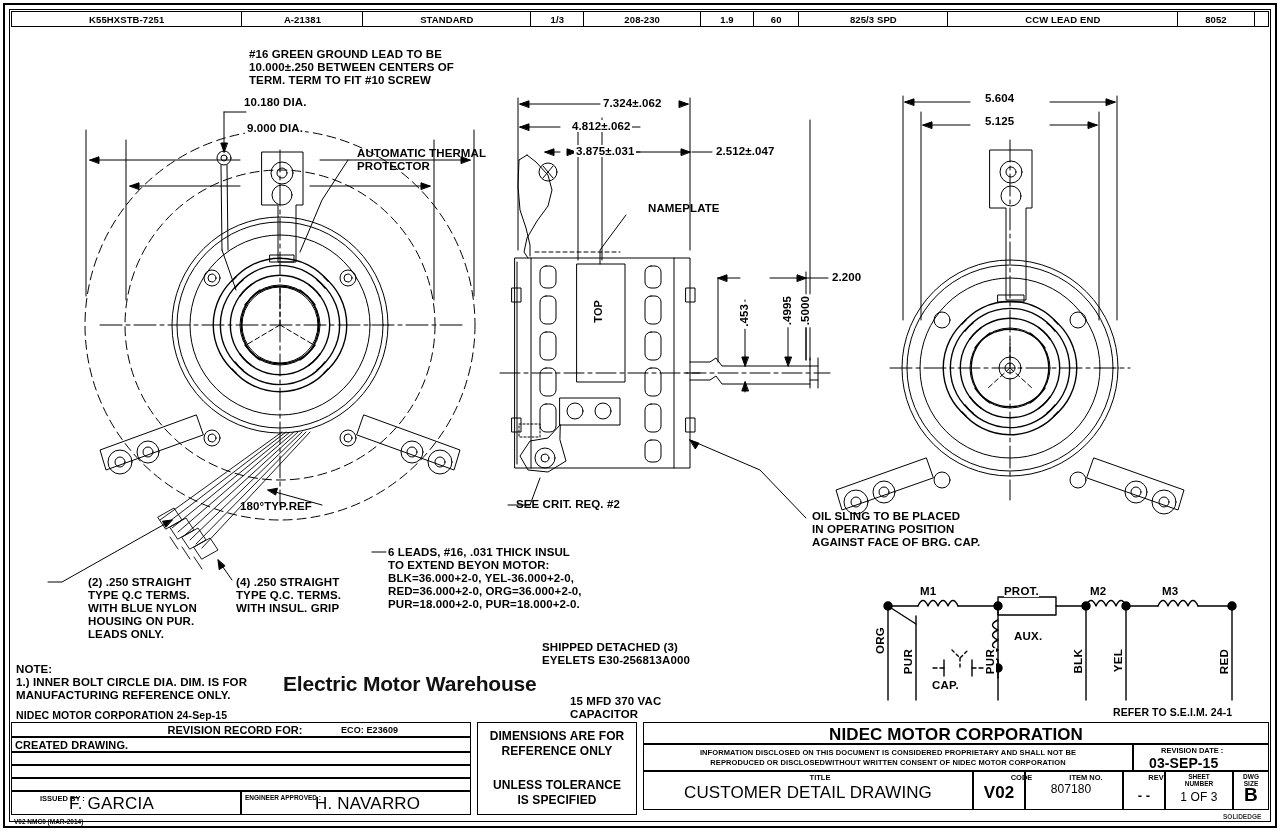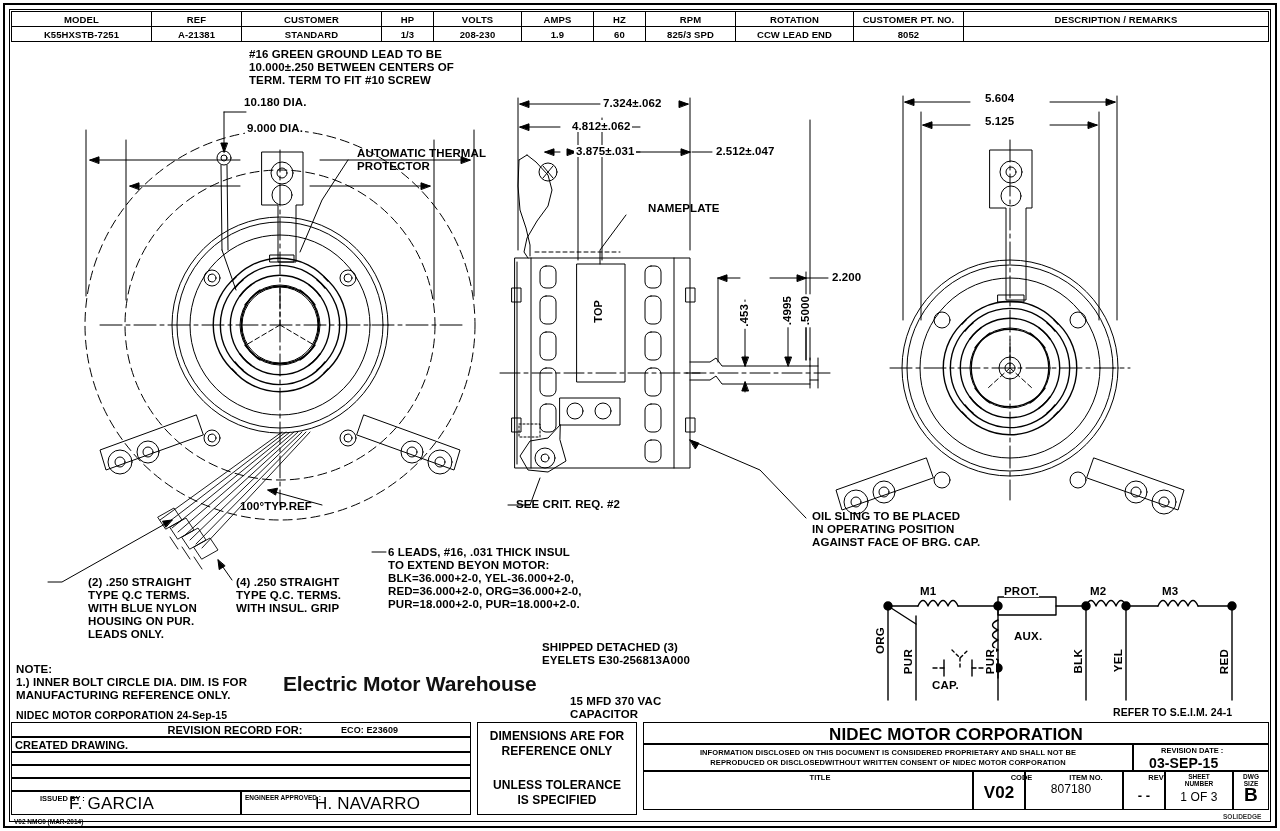--- a/index.html
+++ b/index.html
@@ -124,33 +124,20 @@
 </head>
 <body>
 
 <div id="sheet">
 
   <div id="border-outer"></div>
   <div id="border-inner"></div>
 
   <table id="header-table">
     <tbody>
-        <tr class="heads">
-      <th style="width:140px">MODEL</th>
-      <th style="width:90px">REF</th>
-      <th style="width:140px">CUSTOMER</th>
-      <th style="width:52px">HP</th>
-      <th style="width:88px">VOLTS</th>
-      <th style="width:72px">AMPS</th>
-      <th style="width:52px">HZ</th>
-      <th style="width:90px">RPM</th>
-      <th style="width:118px">ROTATION</th>
-      <th style="width:110px">CUSTOMER PT. NO.</th>
-      <th>DESCRIPTION / REMARKS</th>
-    </tr>
     <tr class="values">
       <td>K55HXSTB-7251</td>
       <td>A-21381</td>
       <td>STANDARD</td>
       <td>1/3</td>
       <td>208-230</td>
       <td>1.9</td>
       <td>60</td>
       <td>825/3 SPD</td>
       <td>CCW LEAD END</td>
@@ -514,21 +501,21 @@
 
   <div class="dim" style="left:983px; top:92px;">5.604</div>
   <div class="dim" style="left:983px; top:115px;">5.125</div>
 
   <div class="ann" style="left:648px; top:202px;">NAMEPLATE</div>
 
   <div class="ann" style="left:592px; top:300px; writing-mode:vertical-rl; transform:rotate(180deg); font-size:11px;">TOP</div>
 
   <div class="ann" style="left:516px; top:498px;">SEE CRIT. REQ. #2</div>
 
-  <div class="ann" style="left:240px; top:500px;">100°TYP.REF</div>
+  <div class="ann" style="left:240px; top:500px;">180°TYP.REF</div>
 
   <div class="ann" style="left:812px; top:510px;">OIL SLING TO BE PLACED
 IN OPERATING POSITION
 AGAINST FACE OF BRG. CAP.</div>
 
   <div class="ann" style="left:88px; top:576px;">(2) .250 STRAIGHT
 TYPE Q.C TERMS.
 WITH BLUE NYLON
 HOUSING ON PUR.
 LEADS ONLY.</div>
@@ -607,20 +594,21 @@
     <div class="tb" style="left:632px; top:22px; width:490px; height:27px;"></div>
     <div class="tbtxt ctr" style="left:632px; top:26px; width:490px; white-space:pre; font-size:7.5px; line-height:10px;">INFORMATION DISCLOSED ON THIS DOCUMENT IS CONSIDERED PROPRIETARY AND SHALL NOT BE
 REPRODUCED OR DISCLOSEDWITHOUT WRITTEN CONSENT OF NIDEC MOTOR CORPORATION</div>
 
     <div class="tb" style="left:1122px; top:22px; width:136px; height:27px;"></div>
     <div class="tbtxt tiny" style="left:1126px; top:24px;">REVISION DATE :</div>
     <div class="tbtxt" style="left:1138px; top:33px; font-size:14px;">03-SEP-15</div>
 
     <div class="tb" style="left:632px; top:49px; width:330px; height:39px;"></div>
     <div class="tbtxt tiny ctr" style="left:632px; top:51px; width:330px;">TITLE</div>
+    <div class="tbtxt ctr" style="left:632px; top:61px; width:330px; font-size:17px; font-weight:normal;">CUSTOMER  DETAIL  DRAWING</div>
 
     <div class="tb" style="left:962px; top:49px; width:52px; height:39px;"></div>
     <div class="tbtxt tiny ctr" style="left:962px; top:51px; width:73px;">CODE</div>
     <div class="tbtxt ctr" style="left:962px; top:61px; width:52px; font-size:17px;">V02</div>
 
     <div class="tb" style="left:1014px; top:49px; width:98px; height:39px;"></div>
     <div class="tbtxt tiny ctr" style="left:1014px; top:51px; width:98px;">ITEM NO.</div>
     <div class="tbtxt ctr" style="left:1014px; top:60px; width:92px; font-size:12px; font-weight:normal;">807180</div>
 
     <div class="tb" style="left:1112px; top:49px; width:42px; height:39px;"></div>

